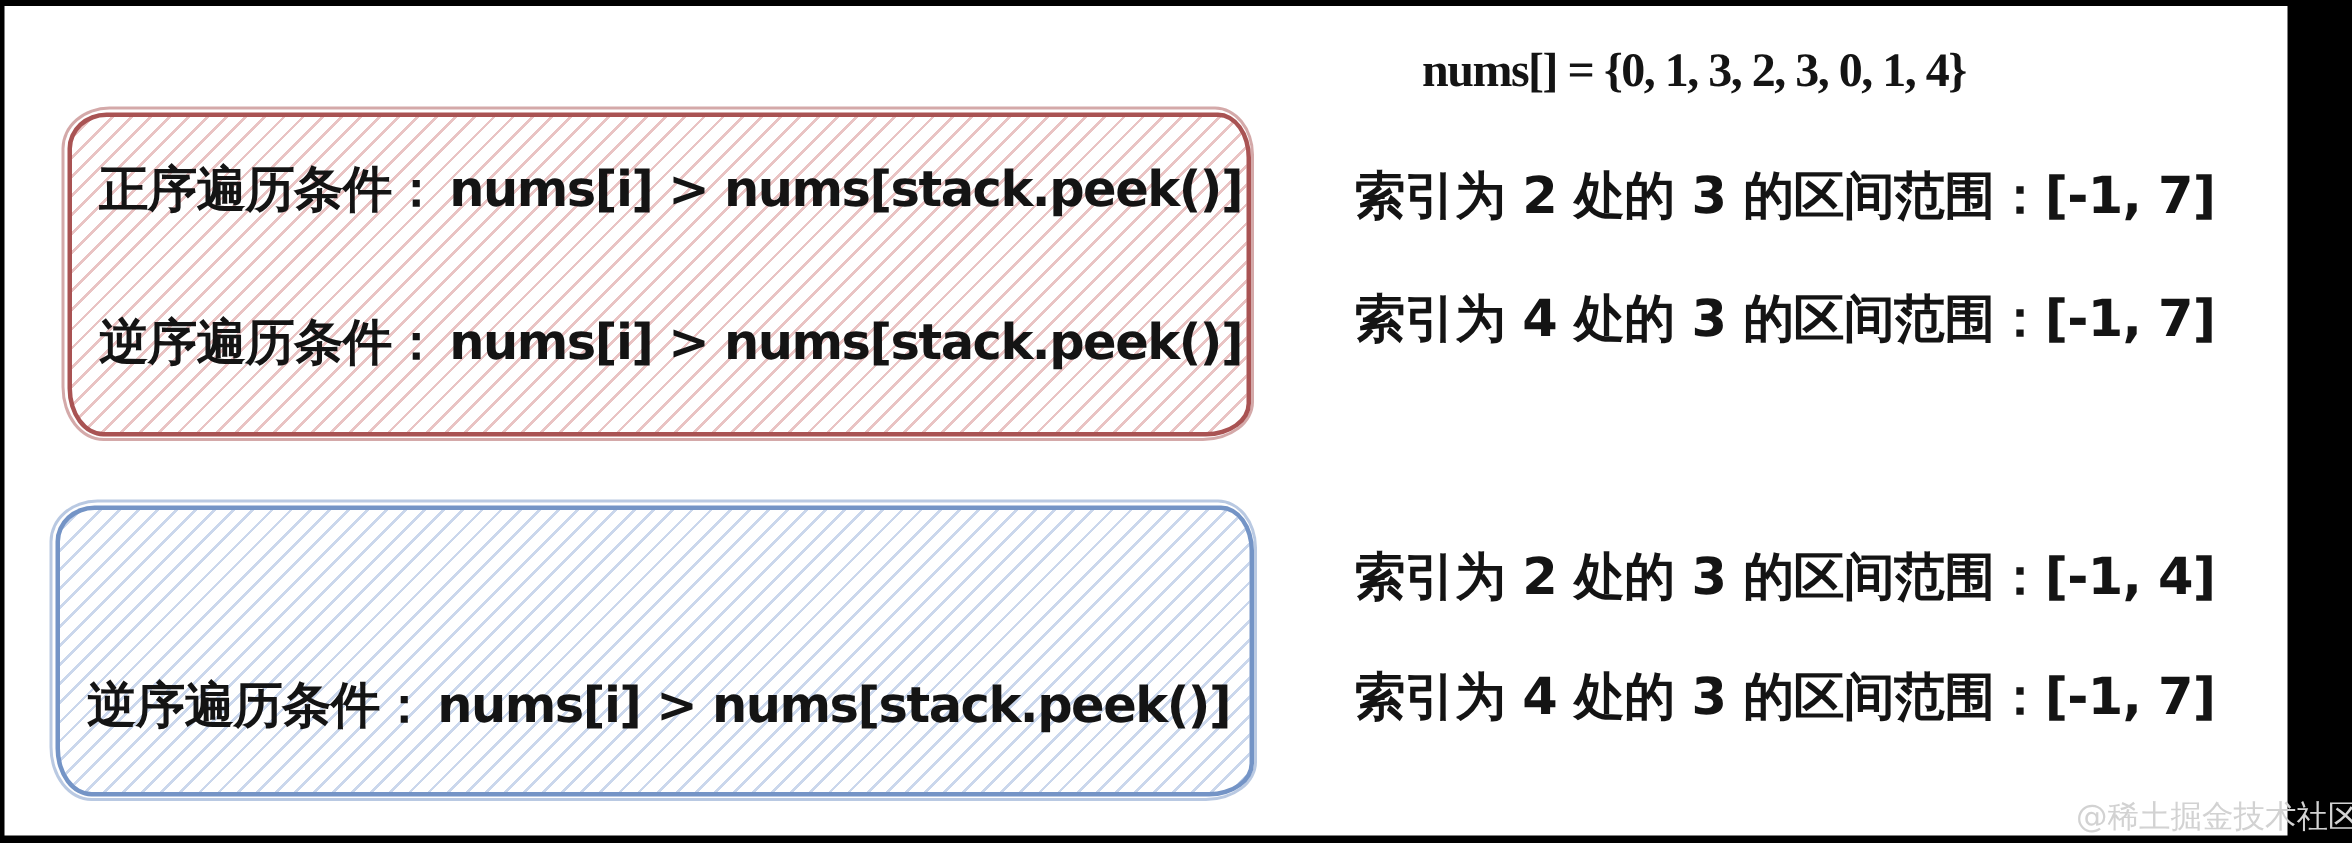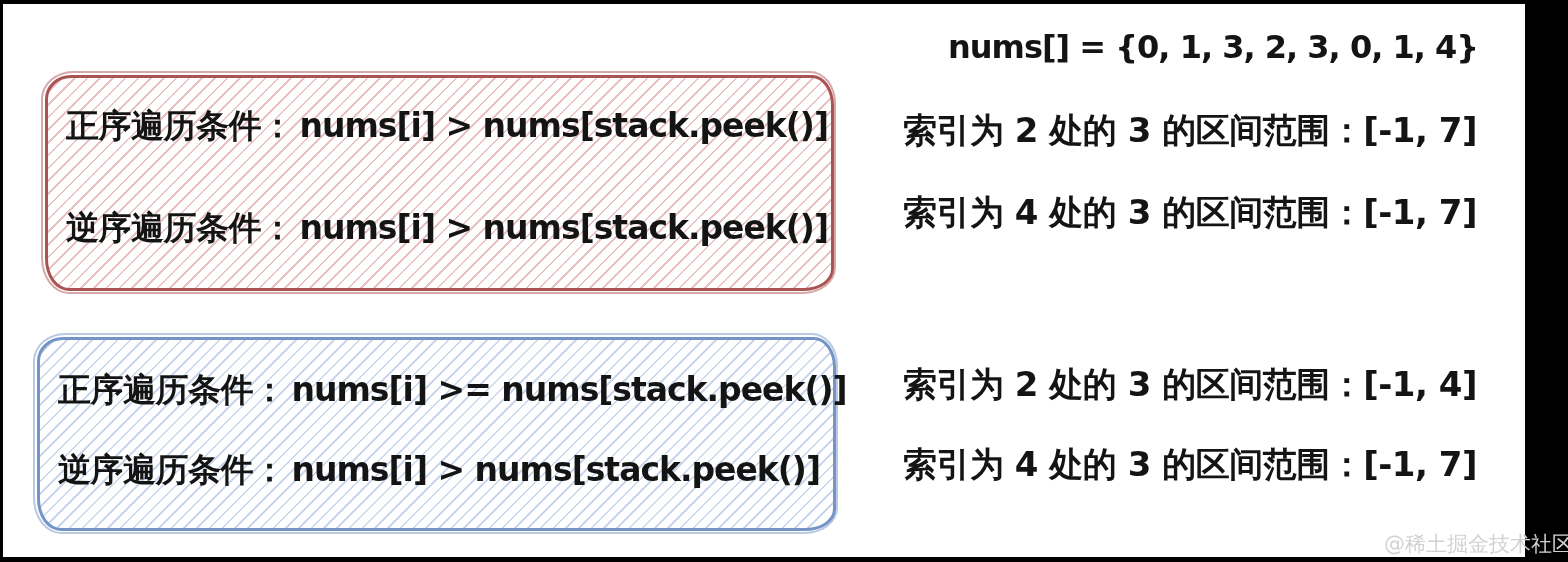--- a/index.html
+++ b/index.html
@@ -52,21 +52,21 @@
     letter-spacing:-0.5px;
   }
   .box-red .box-line.l1{top:28px;}
   .box-red .box-line.l2{top:130px;}
   .box-blue .box-line.l1{top:30px;}
   .box-blue .box-line.l2{top:110px;}
   .cond-code{letter-spacing:-1px;margin-left:6px;}
   
   .array-def{
     position:absolute;left:948px;top:28px;
-    font-size:32px;font-weight:700;letter-spacing:-1px;white-space:nowrap;
+    font-size:32px;font-weight:700;letter-spacing:-1px;white-space:nowrap;font-family:Liberation Serif, serif;
   }
   .result-line{
     position:absolute;left:903px;
     font-size:34px;font-weight:700;letter-spacing:-0.5px;white-space:nowrap;
   }
   .r1{top:108px;} .r2{top:190px;}
   .b1{top:362px;} .b2{top:442px;}
   
   .watermark{
     position:absolute;left:1384px;top:530px;
@@ -84,23 +84,20 @@
   <div class="sketch-box box-red">
     <div class="box-line l1">
       <span>正序遍历条件：</span><span class="cond-code">nums[i] &gt; nums[stack.peek()]</span>
     </div>
     <div class="box-line l2">
       <span>逆序遍历条件：</span><span class="cond-code">nums[i] &gt; nums[stack.peek()]</span>
     </div>
   </div>
 
   <div class="sketch-box box-blue">
-    <div class="box-line l1">
-      <span>正序遍历条件：</span><span class="cond-code">nums[i] &gt;= nums[stack.peek()]</span>
-    </div>
     <div class="box-line l2">
       <span>逆序遍历条件：</span><span class="cond-code">nums[i] &gt; nums[stack.peek()]</span>
     </div>
   </div>
 
   <div class="array-def">nums[] = {0, 1, 3, 2, 3, 0, 1, 4}</div>
 
   <div class="result-line r1">索引为 2 处的 3 的区间范围：[-1, 7]</div>
   <div class="result-line r2">索引为 4 处的 3 的区间范围：[-1, 7]</div>
 

